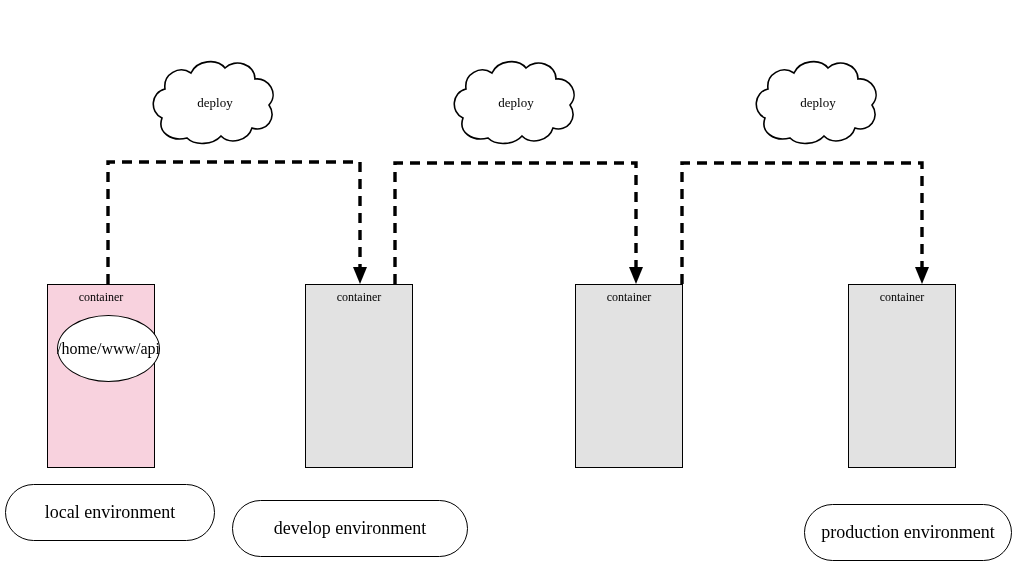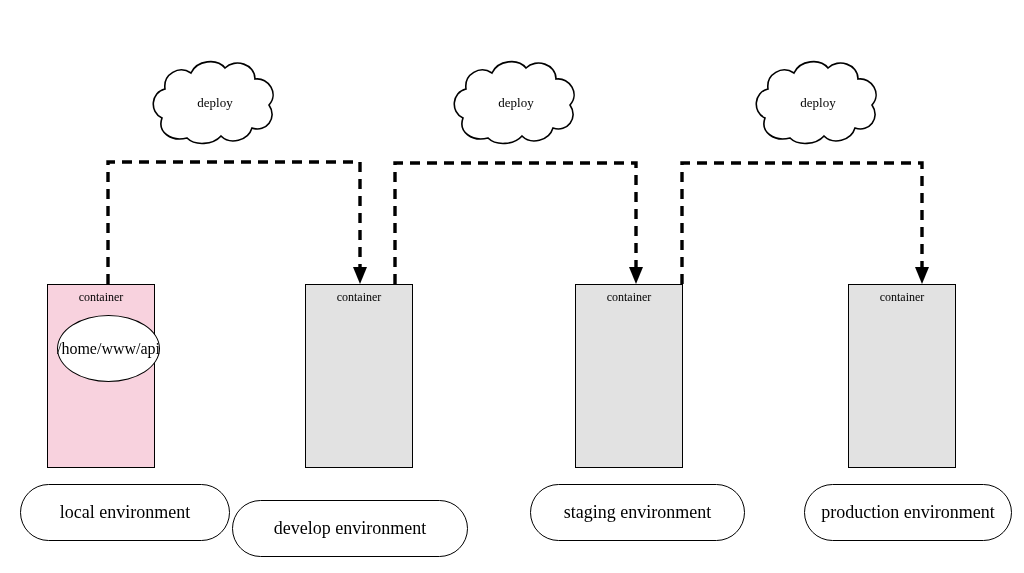--- a/index.html
+++ b/index.html
@@ -115,18 +115,17 @@
   </div>
 
   <div class="container-box gray" style="left:575px;">
     <div class="container-title">container</div>
   </div>
 
   <div class="container-box gray" style="left:848px;">
     <div class="container-title">container</div>
   </div>
 
-  <div class="env-pill" style="left:20px; width:210px;">local environment</div>
+  <div class="env-pill" style="left:5px; width:210px;">local environment</div>
   <div class="env-pill" style="left:232px; width:236px;margin-top:16px;">develop environment</div>
-  <div class="env-pill" style="left:530px; width:215px;">staging environment</div>
-  <div class="env-pill" style="left:804px; width:208px;">production environment</div>
+  <div class="env-pill" style="left:804px; width:208px;margin-top:20px;">production environment</div>
 
 </div>
 
 </body></html>

